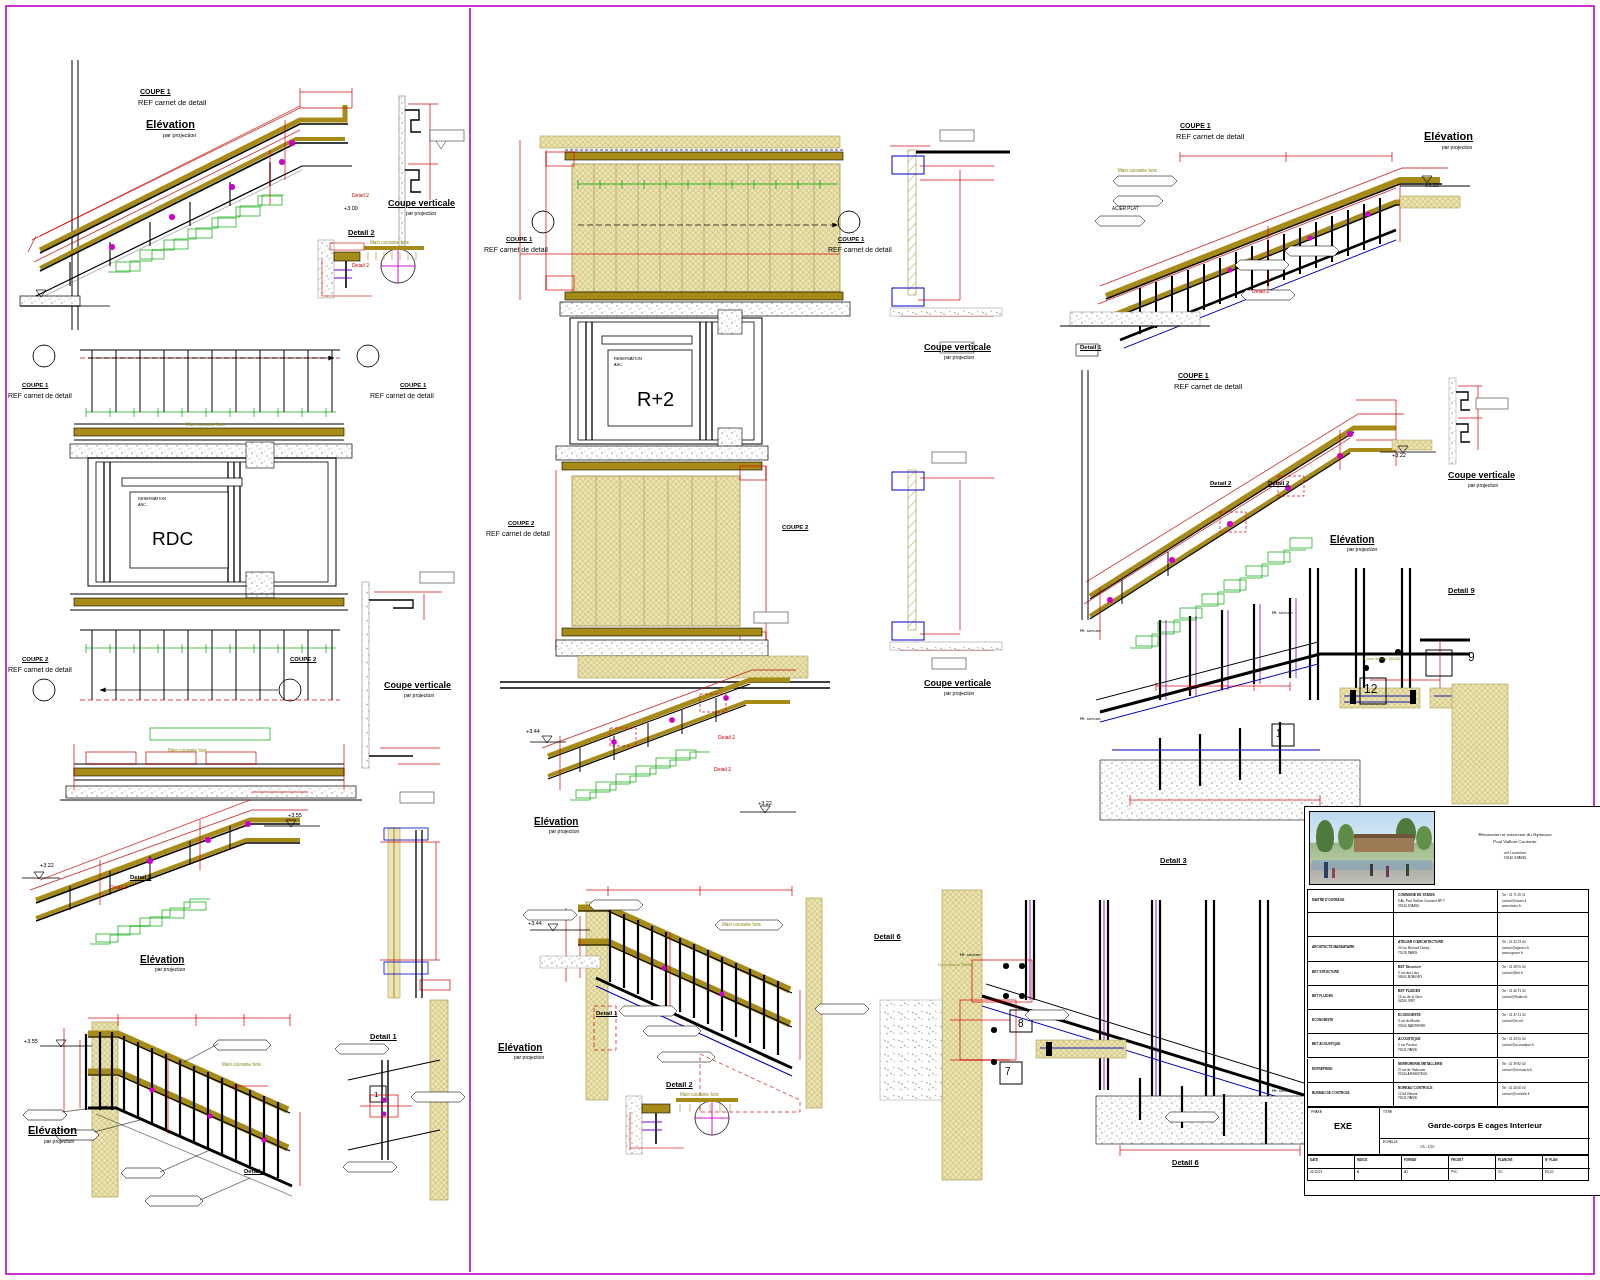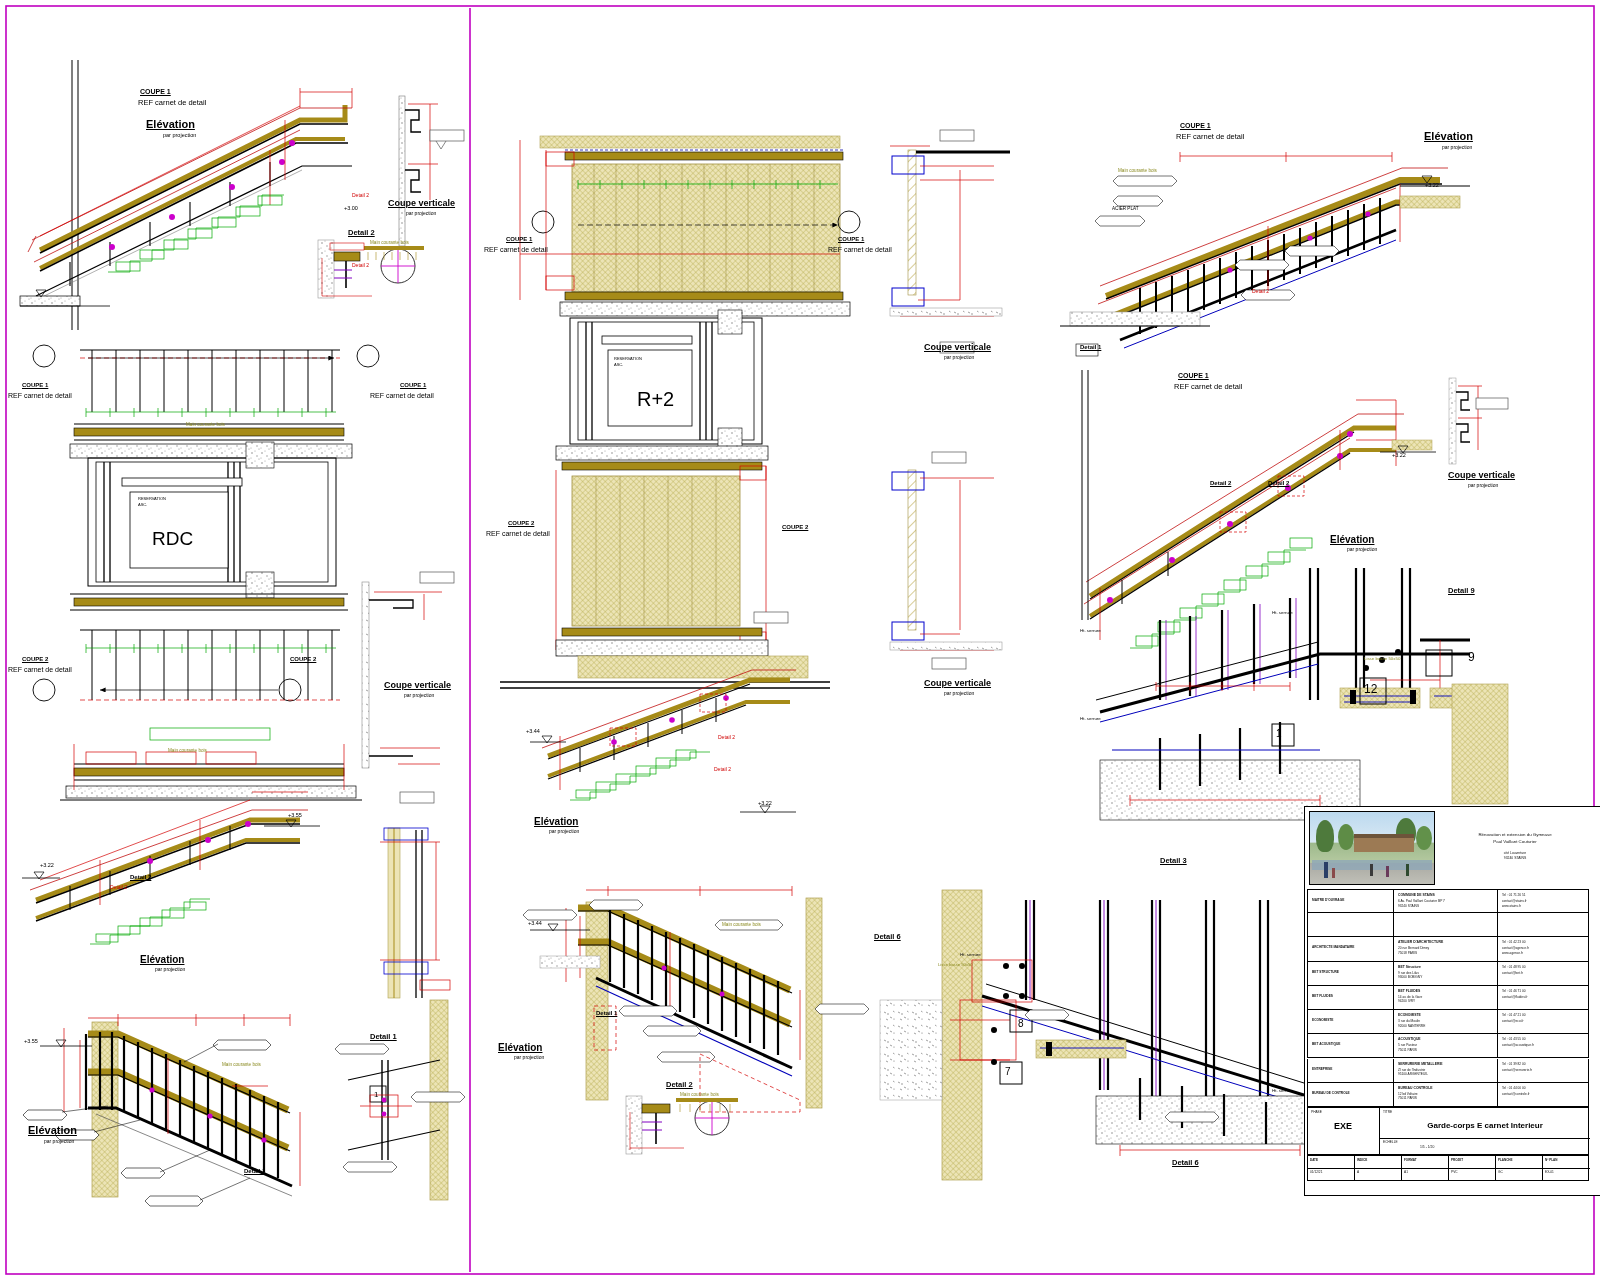--- a/index.html
+++ b/index.html
@@ -1221,21 +1221,21 @@
         </div>
       </div>
 
   <div style="position:absolute;left:2px;top:300px;width:282px;height:48px;border:1px solid #000;box-sizing:border-box;">
     <div style="position:absolute;left:0;top:0;width:72px;height:100%;border-right:1px solid #000;box-sizing:border-box;">
       <div class="t tiny" style="left:3px;top:2px;font-size:3.2px;">PHASE</div>
       <div class="t" style="left:26px;top:13px;font-size:9px;font-weight:bold;">EXE</div>
     </div>
     <div style="position:absolute;left:72px;top:0;width:210px;height:100%;">
       <div class="t tiny" style="left:3px;top:2px;font-size:3.2px;">TITRE</div>
-      <div class="t" style="left:0px;top:13px;width:210px;text-align:center;font-size:8px;font-weight:bold;">Garde-corps E carnet Interieur</div>
+      <div class="t" style="left:0px;top:13px;width:210px;text-align:center;font-size:8px;font-weight:bold;">Garde-corps E cages Interieur</div>
       <div style="position:absolute;left:0;top:30px;width:210px;height:1px;background:#000;"></div>
       <div class="t tiny" style="left:3px;top:32px;font-size:3.2px;">ECHELLE</div>
       <div class="t tiny" style="left:40px;top:37px;font-size:3.4px;">1/5 - 1/20</div>
     </div>
   </div>
 
   <div id="tb-foot" style="position:absolute;left:2px;top:348px;width:282px;height:26px;border:1px solid #000;box-sizing:border-box;">
         <div style="position: absolute; left: 0px; top: 0px; width: 47px; height: 100%; border-right: 1px solid rgb(0, 0, 0); box-sizing: border-box;">
           <div class="t tiny" style="left:2px;top:2px;font-size:3px;font-weight:bold;">DATE</div>
        <div style="position:absolute;left:0;top:12px;width:100%;height:1px;background:#000;"></div>

